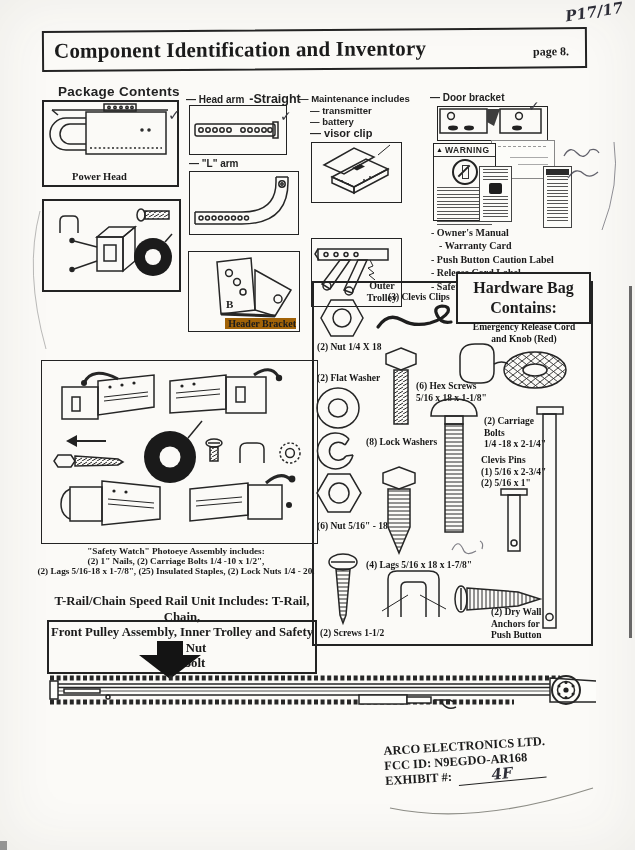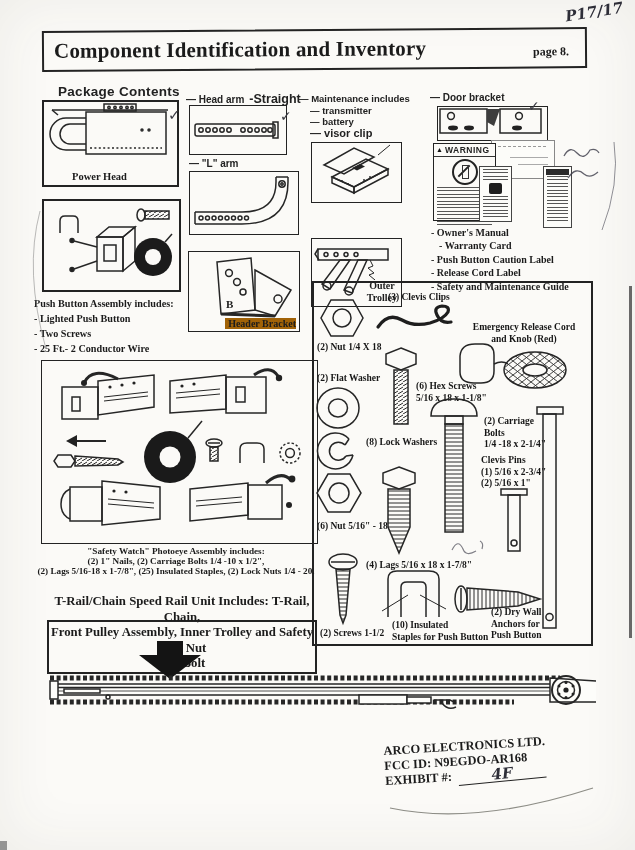--- a/index.html
+++ b/index.html
@@ -134,26 +134,20 @@
           <circle cx="28" cy="39.5" r="2" fill="#222"></circle>
         <path d="M53 60 L30 68"></path>
           <circle cx="28" cy="68.5" r="2" fill="#222"></circle>
         <circle cx="109" cy="56" r="19" fill="#1b1b1b" stroke="none"></circle>
         <circle cx="109" cy="56" r="8" fill="#fbfaf7" stroke="none"></circle>
         <path d="M121 41 L128 33"></path>
       </g>
     </svg>
   </div>
 
-  <div class="abs" style="left:34px;top:296px;">
-    <div class="serifb" style="font-size:10.2px;line-height:15px;">Push Button Assembly includes:</div>
-    <div class="serifb" style="font-size:10.2px;line-height:15px;">- Lighted Push Button</div>
-    <div class="serifb" style="font-size:10.2px;line-height:15px;">- Two Screws</div>
-    <div class="serifb" style="font-size:10.2px;line-height:15px;">- 25 Ft.- 2 Conductor Wire</div>
-  </div>
 
   <div class="box" style="left:188px;top:251px;width:110px;height:79px;">
     <svg width="106" height="75" viewBox="0 0 106 75">
       <g class="lineart" stroke-width="1.5">
         <polygon points="28,10 62,6 66,58 32,62"></polygon>
         <circle cx="40" cy="21" r="3.4"></circle>
           <circle cx="48" cy="30" r="3.4"></circle>
           <circle cx="54" cy="40" r="3"></circle>
         <polygon points="66,18 102,38 86,64 66,58"></polygon>
         <circle cx="89" cy="47" r="4"></circle>
@@ -262,40 +256,42 @@
 
   <div class="abs" style="left:431px;top:226px;">
     <div class="serifb" style="font-size:10px;line-height:13.4px;">- Owner's Manual</div>
     <div class="serifb" style="font-size:10px;line-height:13.4px;margin-left:8px;">- Warranty Card</div>
     <div class="serifb" style="font-size:10px;line-height:13.4px;">-  Push Button Caution Label</div>
     <div class="serifb" style="font-size:10px;line-height:13.4px;">- Release Cord Label</div>
     <div class="serifb" style="font-size:10px;line-height:13.4px;">- Safety and Maintenance Guide</div>
   </div>
 
   <div class="box" style="left:312px;top:281px;width:277px;height:361px;border-width:2px;"></div>
+  <div class="box" style="left:456px;top:272px;width:131px;height:48px;border-width:2.2px;background:#fbfaf7;z-index:3;display:flex;align-items:center;justify-content:center;">
+    <div class="serifb pl" style="font-size:16px;line-height:20px;text-align:center;">Hardware Bag
+Contains:</div>
+  </div>
 
   <div class="hw-label" style="left:388px;top:292px;">(3) Clevis Clips</div>
   <div class="hw-label" style="left:317px;top:342px;">(2) Nut 1/4 X 18</div>
   <div class="hw-label" style="left:317px;top:373px;">(2) Flat Washer</div>
   <div class="hw-label pl" style="left:416px;top:381px;">(6) Hex Screws
 5/16 x 18 x 1-1/8"</div>
   <div class="hw-label pl" style="left:468px;top:322px;width:112px;text-align:center;">Emergency Release Cord
 and Knob (Red)</div>
   <div class="hw-label" style="left:366px;top:437px;">(8) Lock Washers</div>
   <div class="hw-label pl" style="left:484px;top:416px;">(2) Carriage
 Bolts
 1/4 -18 x 2-1/4"</div>
   <div class="hw-label pl" style="left:481px;top:455px;">Clevis Pins
 (1) 5/16 x 2-3/4"
 (2) 5/16 x 1"</div>
   <div class="hw-label" style="left:317px;top:521px;">(6) Nut 5/16" - 18</div>
   <div class="hw-label" style="left:366px;top:560px;">(4) Lags 5/16 x 18 x 1-7/8"</div>
   <div class="hw-label" style="left:320px;top:628px;">(2) Screws 1-1/2</div>
-  <div class="hw-label pl" style="left:392px;top:620px;">(10) Insulated
-Staples for Push Button</div>
   <div class="hw-label pl" style="left:491px;top:607px;">(2) Dry Wall
 Anchors for
 Push Button</div>
 
   <svg class="abs" style="left:320px;top:296px;" width="44" height="44" viewBox="0 0 44 44">
     <g class="lineart" stroke-width="2.2">
         <polygon points="11,4 33,4 43,22 33,40 11,40 1,22"></polygon>
         <circle cx="22" cy="22" r="9"></circle>
       </g>
   </svg>

